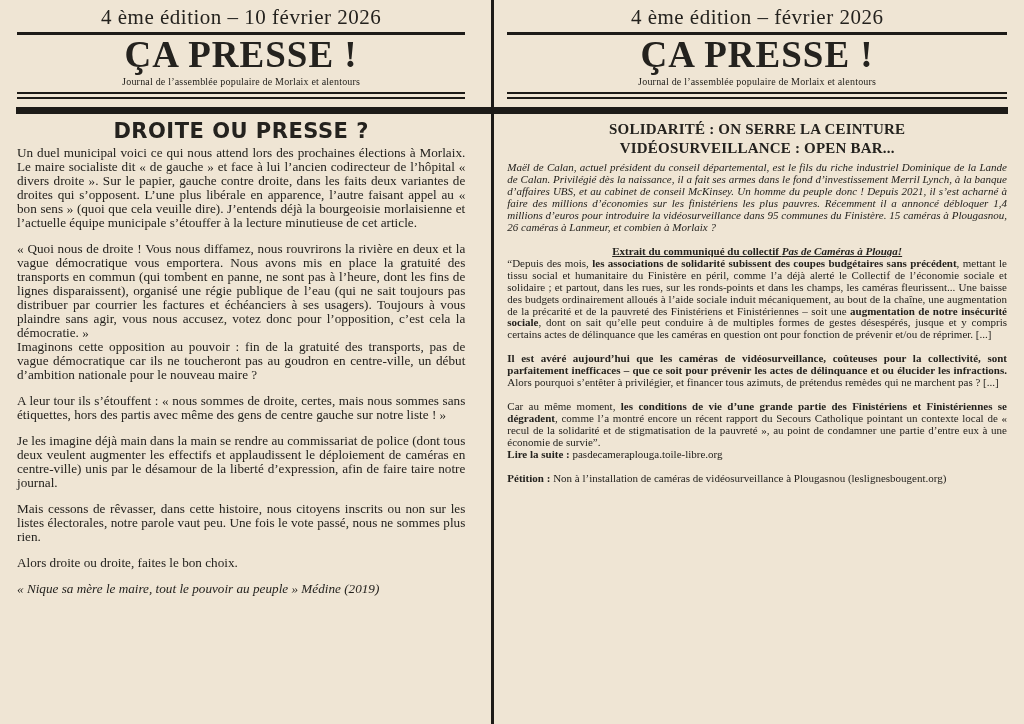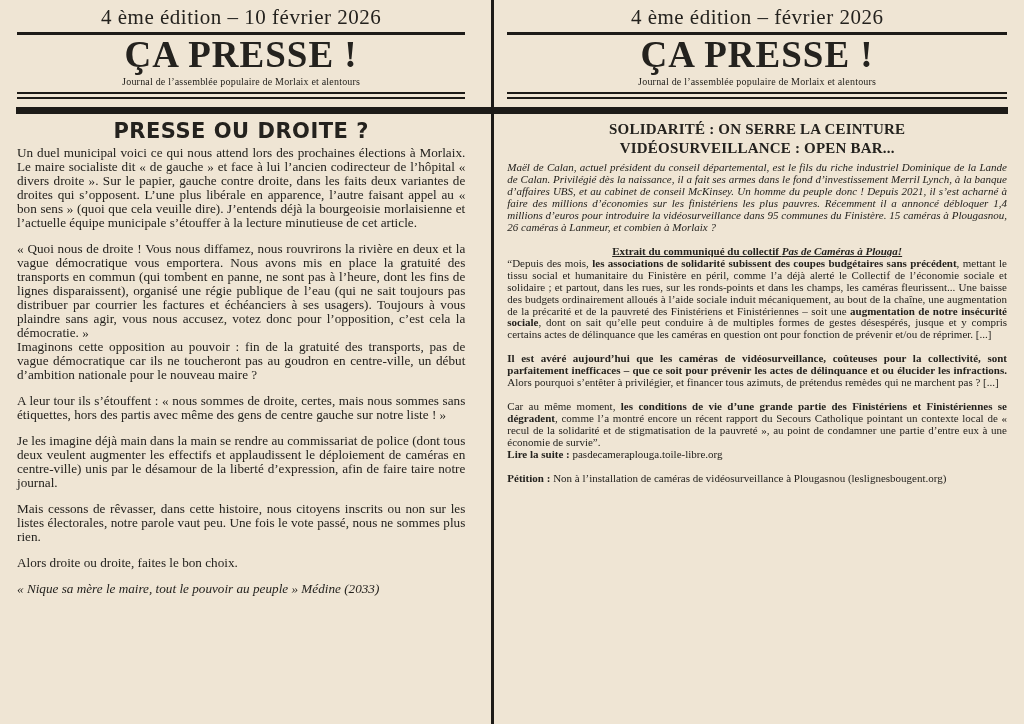--- a/index.html
+++ b/index.html
@@ -58,30 +58,30 @@
 
   <div class="col col-left">
     <div class="masthead">
       <div class="edition">4 ème édition – 10 février 2026</div>
       <div class="rule-single"></div>
       <div class="paper-name">ÇA PRESSE !</div>
       <div class="subtitle">Journal de l’assemblée populaire de Morlaix et alentours</div>
       <div class="rule-double"></div>
     </div>
     <div class="article">
-      <div class="article-title-left">PRESSE OU DROITE ?</div>
+      <div class="article-title-left">DROITE OU PRESSE ?</div>
       <div class="body-left">
           <p class="para"><span class="run-n">Un duel municipal voici ce qui nous attend lors des prochaines élections à Morlaix. Le maire socialiste dit « de gauche » et face à lui l’ancien codirecteur de l’hôpital « divers droite ». Sur le papier, gauche contre droite, dans les faits deux variantes de droites qui s’opposent. L’une plus libérale en apparence, l’autre faisant appel au « bon sens » (quoi que cela veuille dire). J’entends déjà la bourgeoisie morlaisienne et l’actuelle équipe municipale s’étouffer à la lecture minutieuse de cet article.</span></p>
           <p class="para gap"><span class="run-n">« Quoi nous de droite ! Vous nous diffamez, nous rouvrirons la rivière en deux et la vague démocratique vous emportera. Nous avons mis en place la gratuité des transports en commun (qui tombent en panne, ne sont pas à l’heure, dont les fins de lignes disparaissent), organisé une régie publique de l’eau (qui ne sait toujours pas distribuer par courrier les factures et échéanciers à ses usagers). Toujours à vous plaindre sans agir, vous nous accusez, votez donc pour l’opposition, c’est cela la démocratie. »</span></p>
           <p class="para"><span class="run-n">Imaginons cette opposition au pouvoir : fin de la gratuité des transports, pas de vague démocratique car ils ne toucheront pas au goudron en centre-ville, un début d’ambition nationale pour le nouveau maire ?</span></p>
           <p class="para gap"><span class="run-n">A leur tour ils s’étouffent : « nous sommes de droite, certes, mais nous sommes sans étiquettes, hors des partis avec même des gens de centre gauche sur notre liste ! »</span></p>
           <p class="para gap"><span class="run-n">Je les imagine déjà main dans la main se rendre au commissariat de police (dont tous deux veulent augmenter les effectifs et applaudissent le déploiement de caméras en centre-ville) unis par le désamour de la liberté d’expression, afin de faire taire notre journal.</span></p>
           <p class="para gap"><span class="run-n">Mais cessons de rêvasser, dans cette histoire, nous citoyens inscrits ou non sur les listes électorales, notre parole vaut peu. Une fois le vote passé, nous ne sommes plus rien.</span></p>
           <p class="para gap"><span class="run-n">Alors droite ou droite, faites le bon choix.</span></p>
-          <p class="para gap italic"><span class="run-i">« Nique sa mère le maire, tout le pouvoir au peuple » Médine (2033)</span></p>
+          <p class="para gap italic"><span class="run-i">« Nique sa mère le maire, tout le pouvoir au peuple » Médine (2019)</span></p>
         </div>
     </div>
   </div>
 
   <div class="col col-right">
     <div class="masthead">
       <div class="edition">4 ème édition – février 2026</div>
       <div class="rule-single"></div>
       <div class="paper-name">ÇA PRESSE !</div>
       <div class="subtitle">Journal de l’assemblée populaire de Morlaix et alentours</div>

